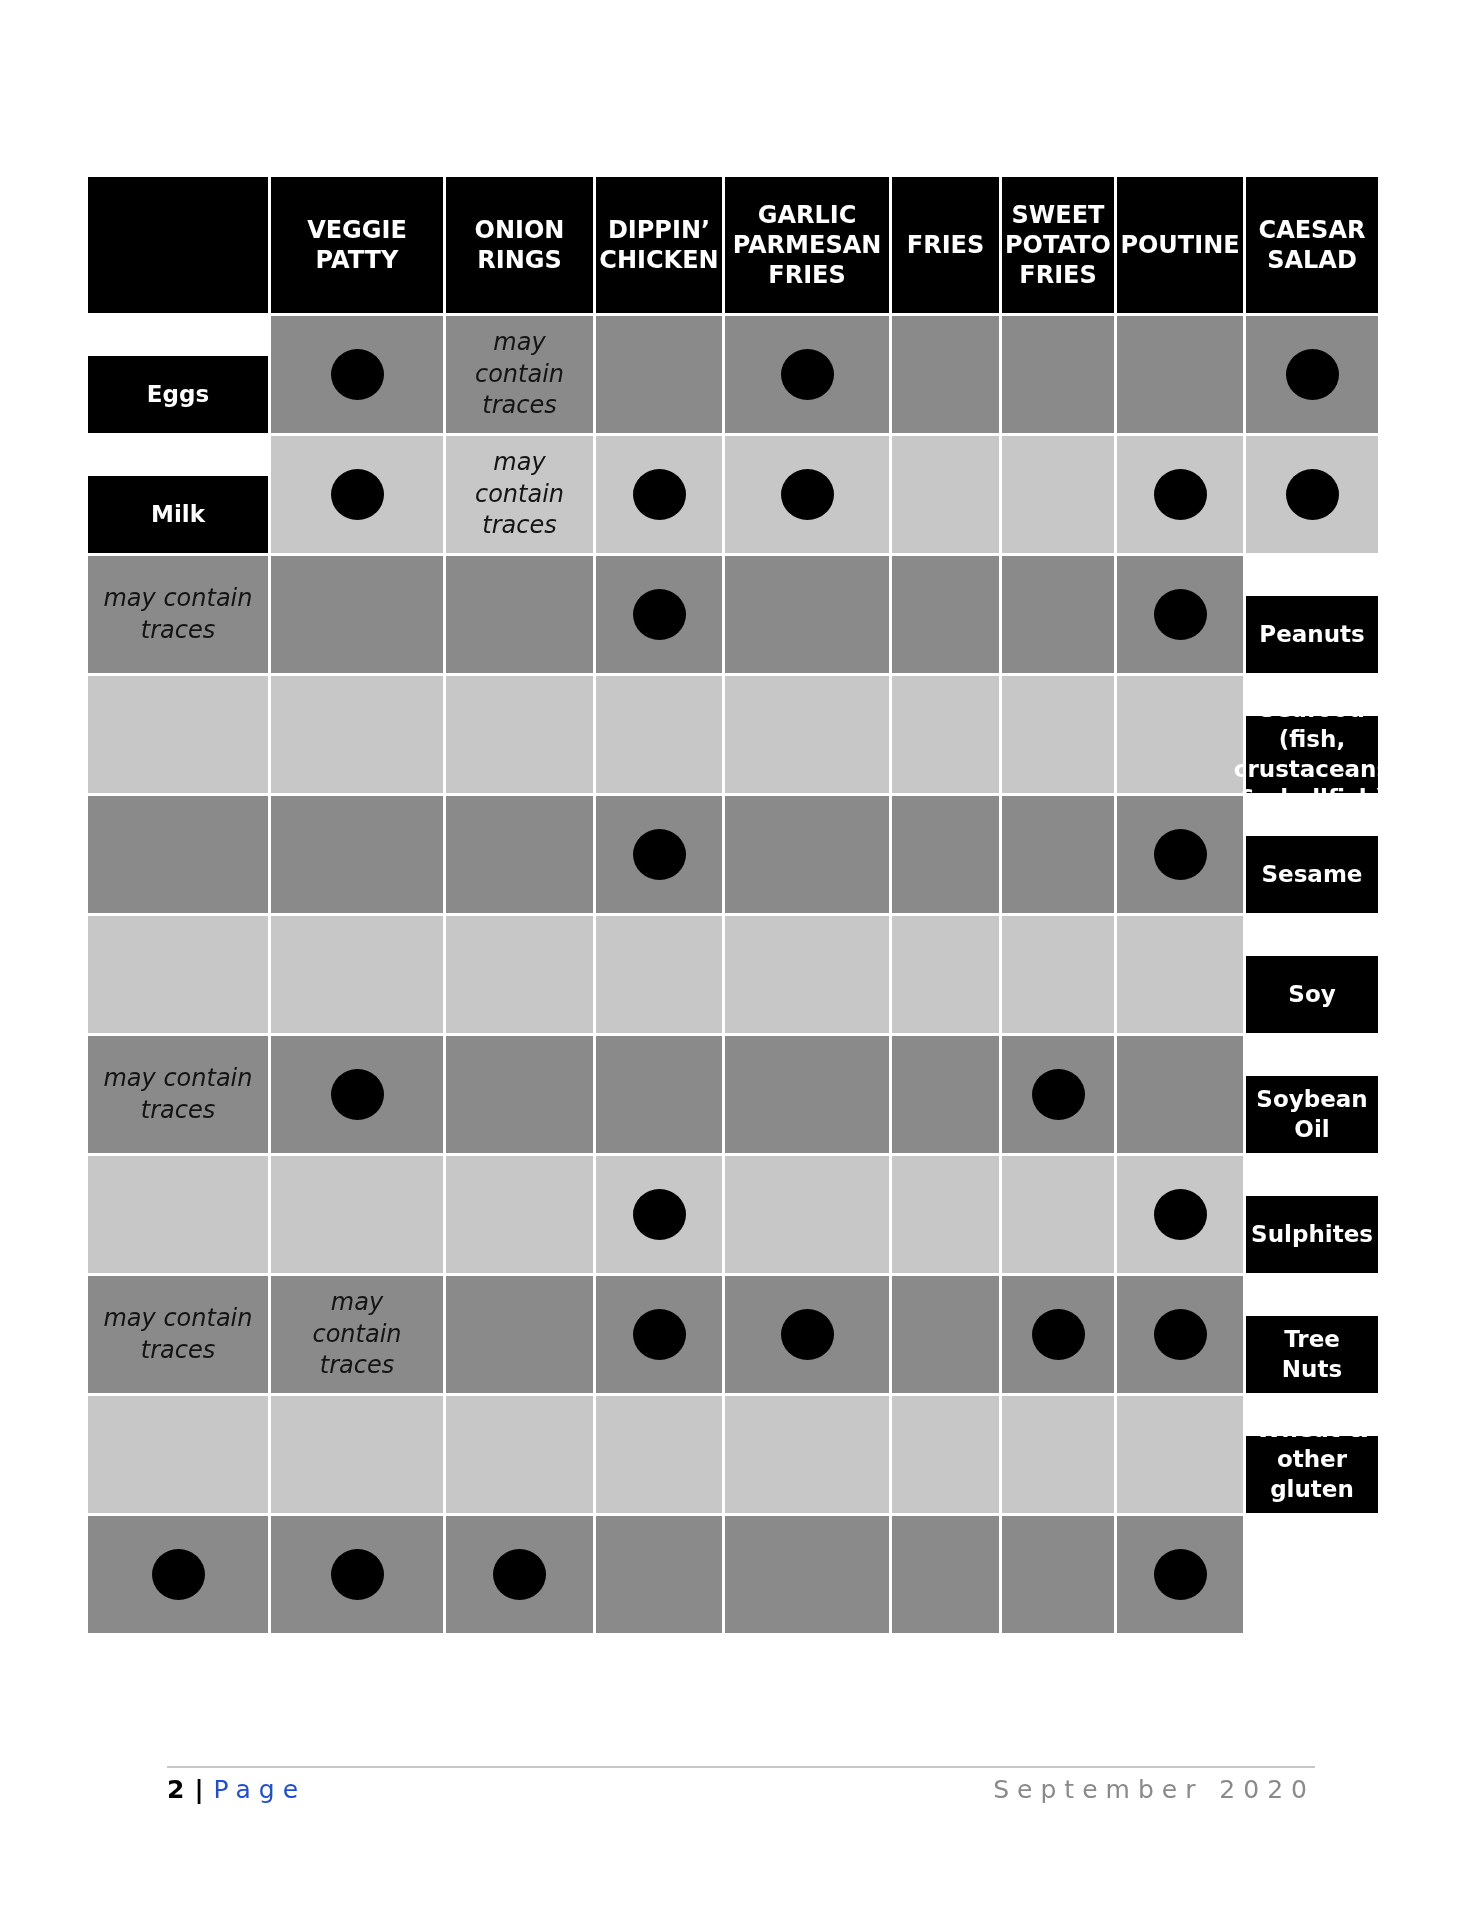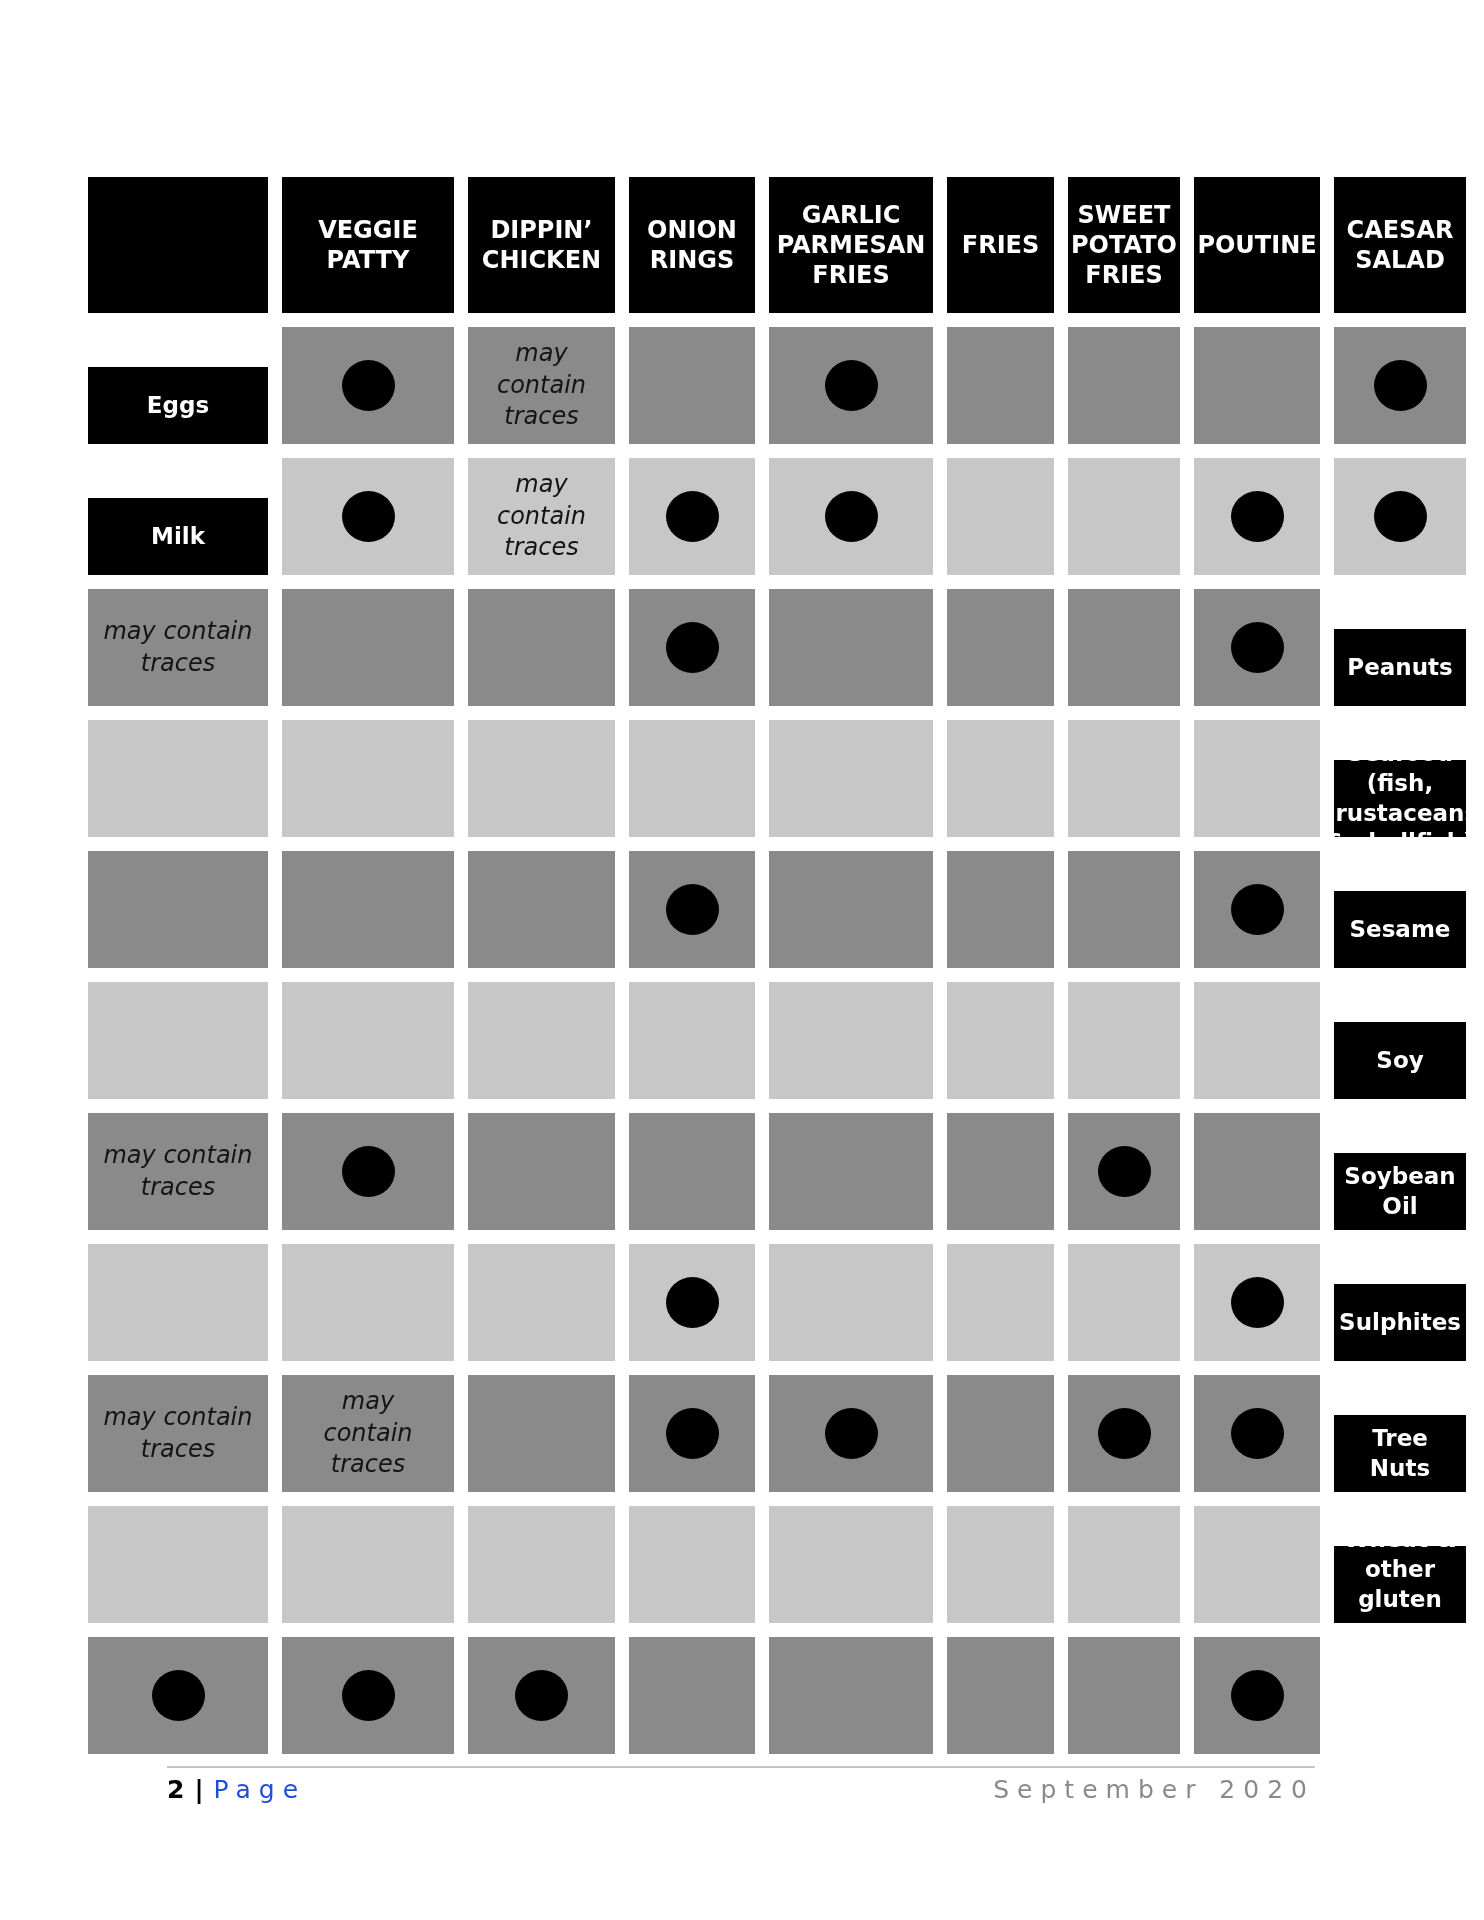--- a/index.html
+++ b/index.html
@@ -10,21 +10,21 @@
     position:relative;overflow:hidden;
   }
   .page{position:absolute;inset:0;}
 
   
   .allergen-table{
     position:absolute;left:88px;top:177px;
     display:grid;
     grid-template-columns:180px 172px 147px 126px 164px 107px 112px 126px 132px;
     grid-template-rows:136px repeat(11,117px);
-    gap:14px;
+    gap:3px;
     background:#ffffff;
   }
   .hcell{
     background:var(--header-bg,#000);
     color:#fff;
     display:flex;align-items:center;justify-content:center;
     text-align:center;
     font-weight:bold;font-size:24px;line-height:1.25;
     padding:0 4px;box-sizing:border-box;
   }
@@ -74,26 +74,26 @@
 
 <div class="page">
 
   <div class="allergen-table">
       <div class="hcell"></div>
       <div class="hcell">
         <span>VEGGIE
 PATTY</span>
       </div>
       <div class="hcell">
+        <span>ONION
+RINGS</span>
+      </div>
+      <div class="hcell">
         <span>DIPPIN’
 CHICKEN</span>
-      </div>
-      <div class="hcell">
-        <span>ONION
-RINGS</span>
       </div>
       <div class="hcell">
         <span>GARLIC
 PARMESAN
 FRIES</span>
       </div>
       <div class="hcell">
         <span>FRIES</span>
       </div>
       <div class="hcell">

